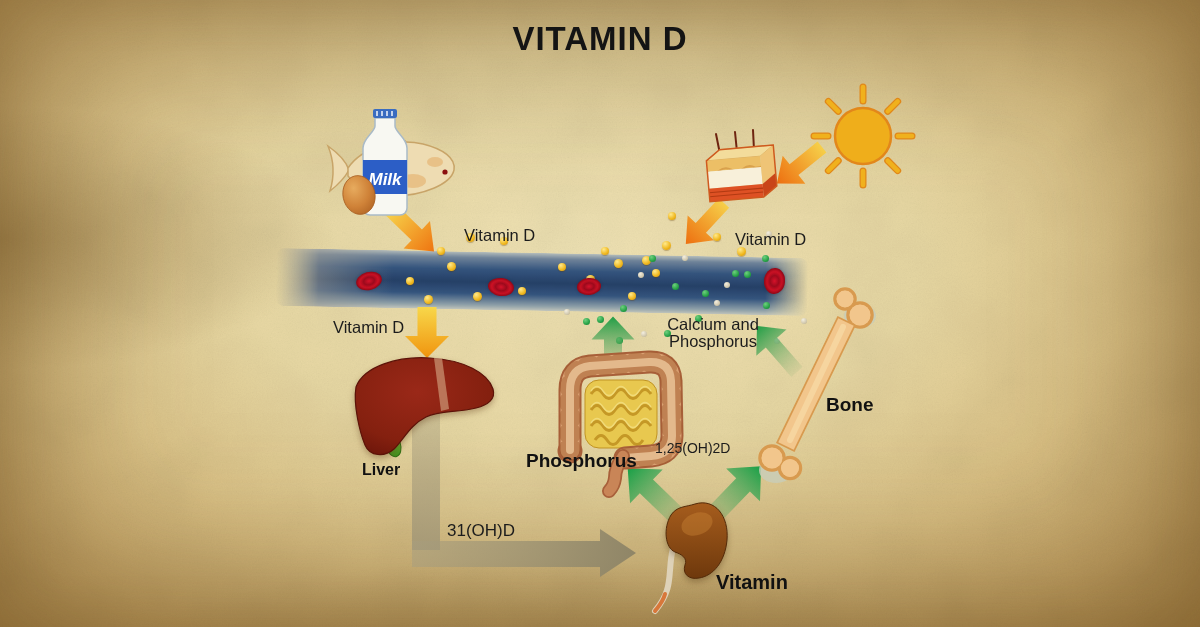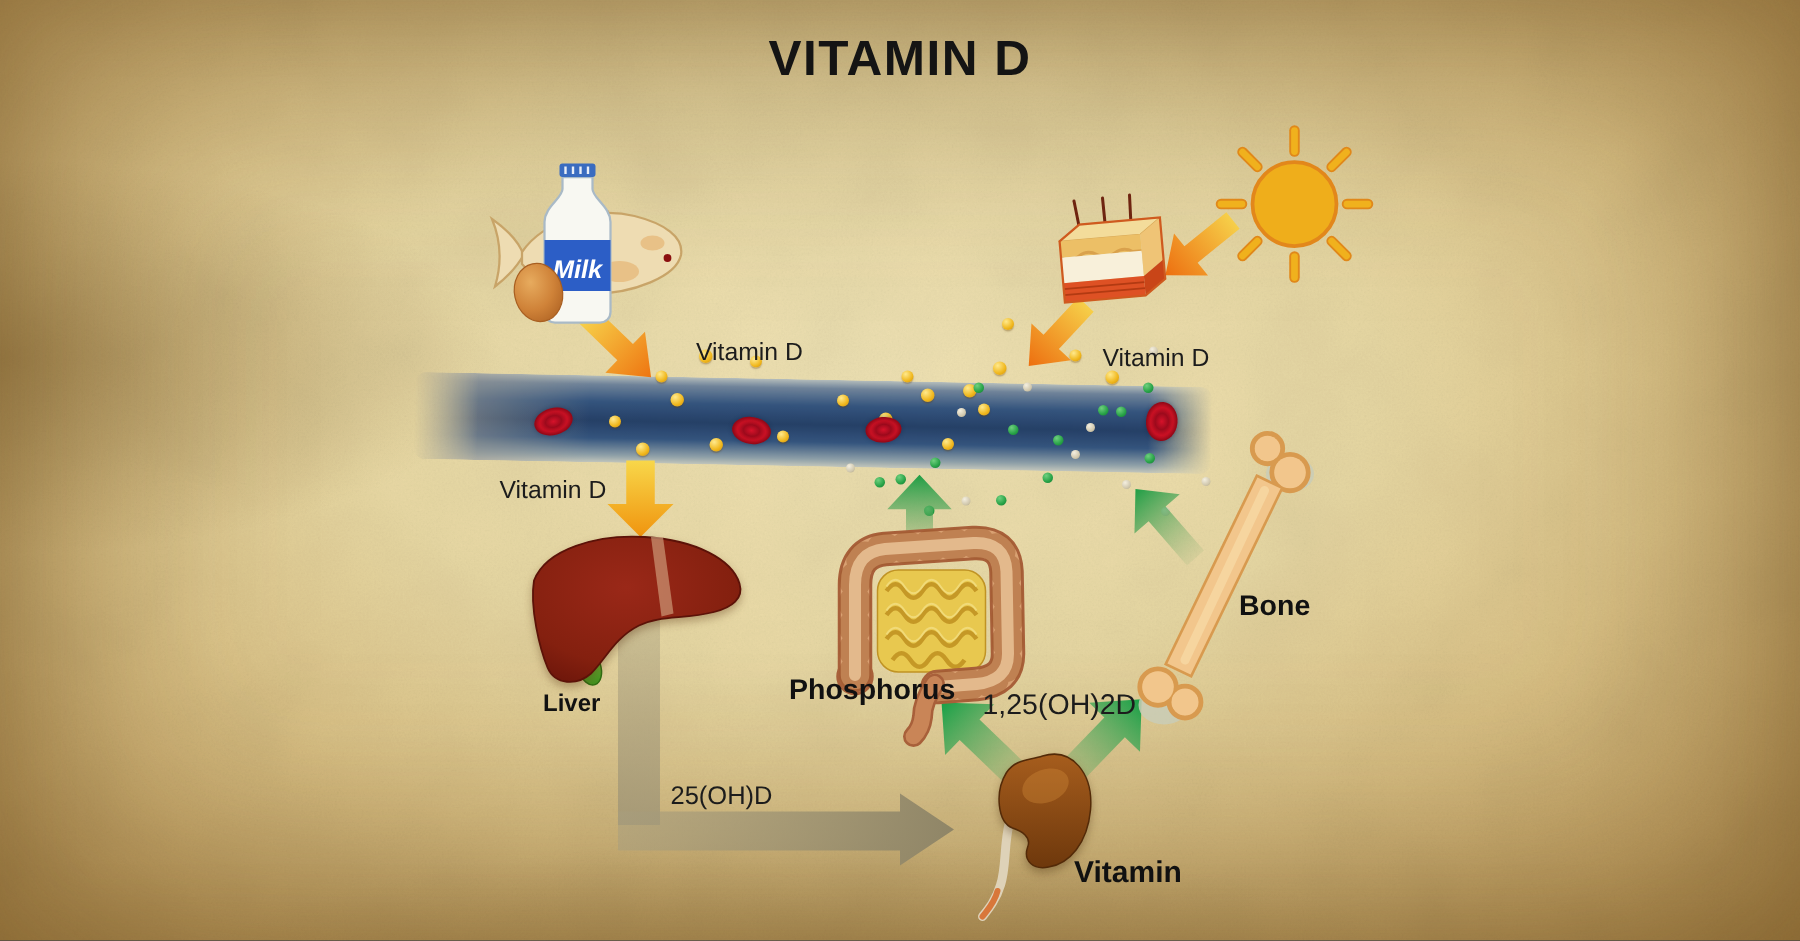--- a/index.html
+++ b/index.html
@@ -344,19 +344,23 @@
       <polygon points="62,30 76,20 76,48 62,58" fill="#efc476"></polygon>
       <polygon points="62,58 76,48 76,61 62,71" fill="#c94518"></polygon>
       <path d="M8,30 L22,20 L76,20 L76,61 L62,71 L8,71 Z" fill="none" stroke="#cf5a1f" stroke-width="1.5"></path>
     </g>
   </svg>
 
   <div class="title">VITAMIN D</div>
   <div class="lbl" style="left:464px;top:226px">Vitamin D</div>
   <div class="lbl" style="left:735px;top:230px">Vitamin D</div>
   <div class="lbl" style="left:333px;top:318px">Vitamin D</div>
-  <div class="lbl" style="left:447px;top:521px;font-size:17px">25(OH)D</div>
-  <div class="lbl" style="left:655px;top:460px;font-size:19px">1,25(OH)2D</div>
+  <div class="lbl" style="left:648px;top:316px;width:130px;text-align:center;line-height:17px">
+    <div>Calcium and</div>
+    <div>Phosphorus</div>
+  </div>
+  <div class="lbl" style="left:447px;top:521px;font-size:17px">31(OH)D</div>
+  <div class="lbl" style="left:655px;top:440px;font-size:14px">1,25(OH)2D</div>
   <div class="lbl lbl-bold" style="left:362px;top:461px;font-size:16px">Liver</div>
   <div class="lbl lbl-bold" style="left:526px;top:450px">Phosphorus</div>
   <div class="lbl lbl-bold" style="left:716px;top:571px;font-size:20px">Vitamin</div>
   <div class="lbl lbl-bold" style="left:826px;top:394px">Bone</div>
 </div>
 
 </body></html>

